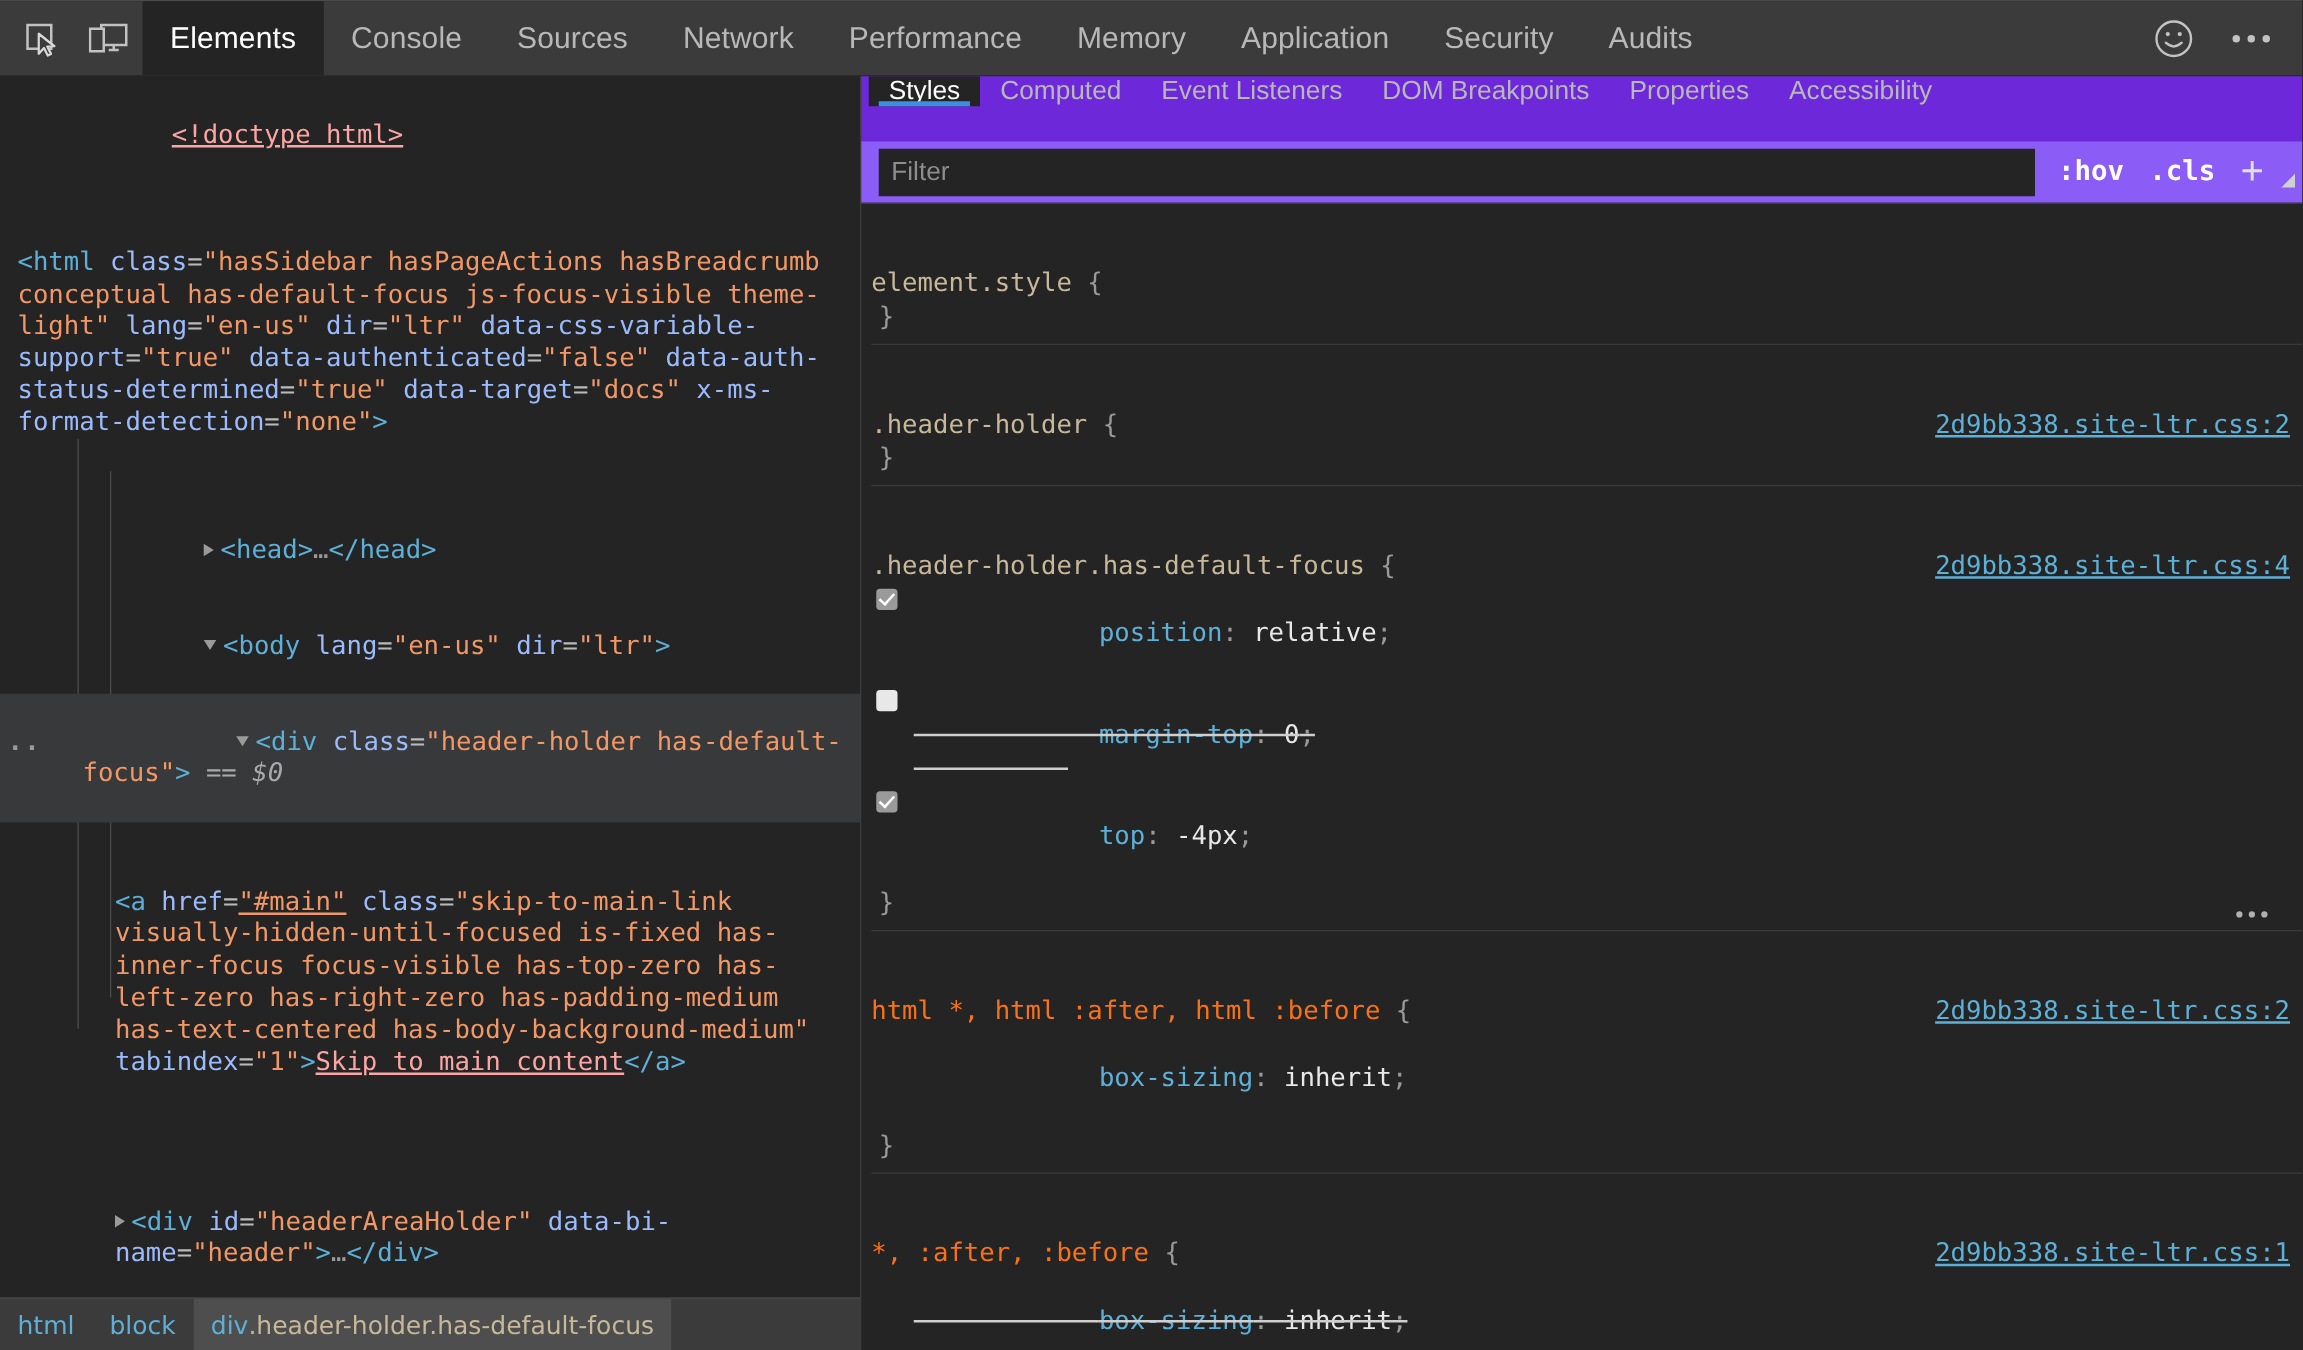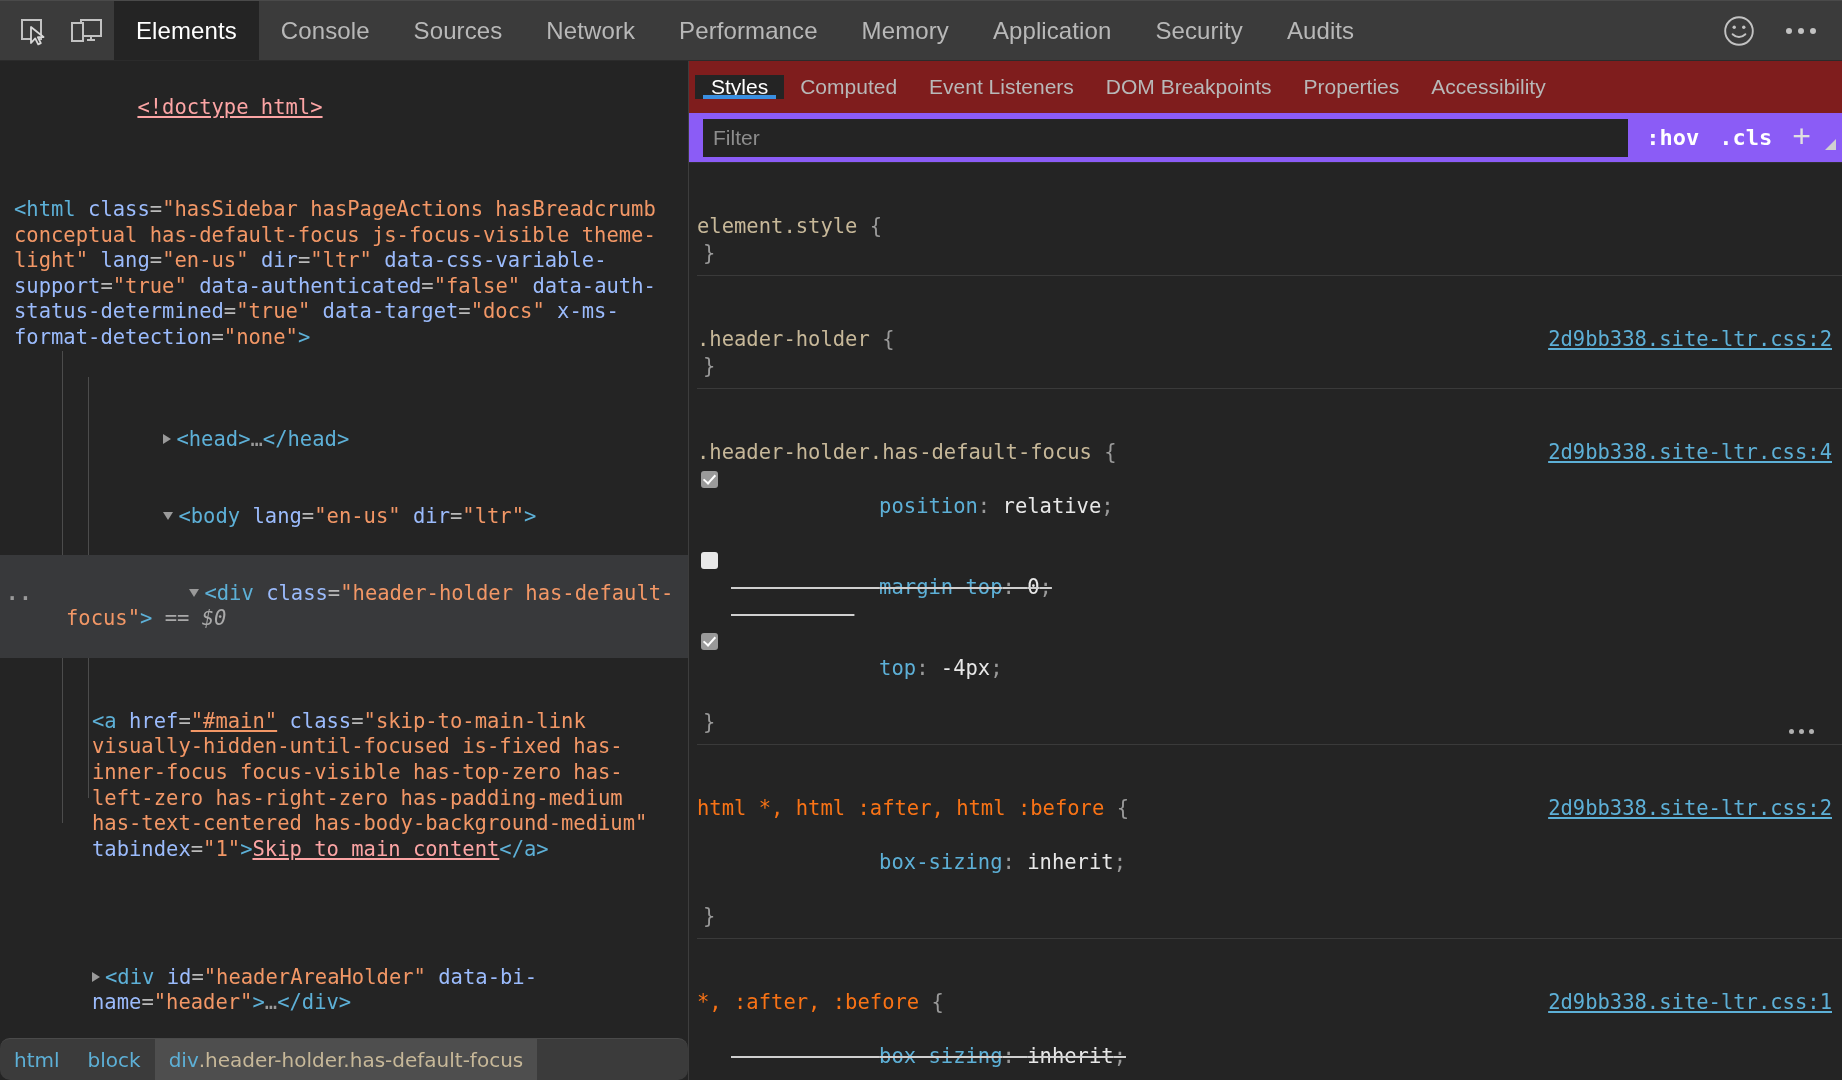--- a/index.html
+++ b/index.html
@@ -106,33 +106,32 @@
   }
 
   
   .breadcrumb {
     flex: 0 0 42px; height: 42px;
     background: #3b3b3b;
     display: flex; align-items: center;
     font-family: "DejaVu Sans", sans-serif;
     font-size: 20px;
     border-top: 1px solid #4a4a4a;
-    border-radius: 10px;
   }
   .crumb {
     padding: 0 14px; height: 100%; display: flex; align-items: center;
     color: #5db0d7; cursor: pointer; white-space: nowrap;
   }
   .crumb.sel { background: #4e4e4e; }
   .crumb .cls { color: #c7b899; }
 
   
   .styles-tabs {
-    flex: 0 0 52px; height: 52px; display: flex; align-items: center;
-    background: #7f1d1d; padding-left: 6px;
+    flex: 0 0 52px; height: 52px; display: flex; align-items: flex-start;
+    background: #6d28d9; padding-left: 6px;
   }
   .stab {
     display: flex; align-items: center; padding: 0 16px;
     font-size: 21px; color: #b8b8b8; cursor: pointer; white-space: nowrap;
     position: relative;
   }
   .stab.active { background: #242424; color: #ffffff; }
   .stab.active::after {
     content: ""; position: absolute; left: 8px; right: 8px; bottom: 0;
     height: 4px; background: #3a8fe0;

